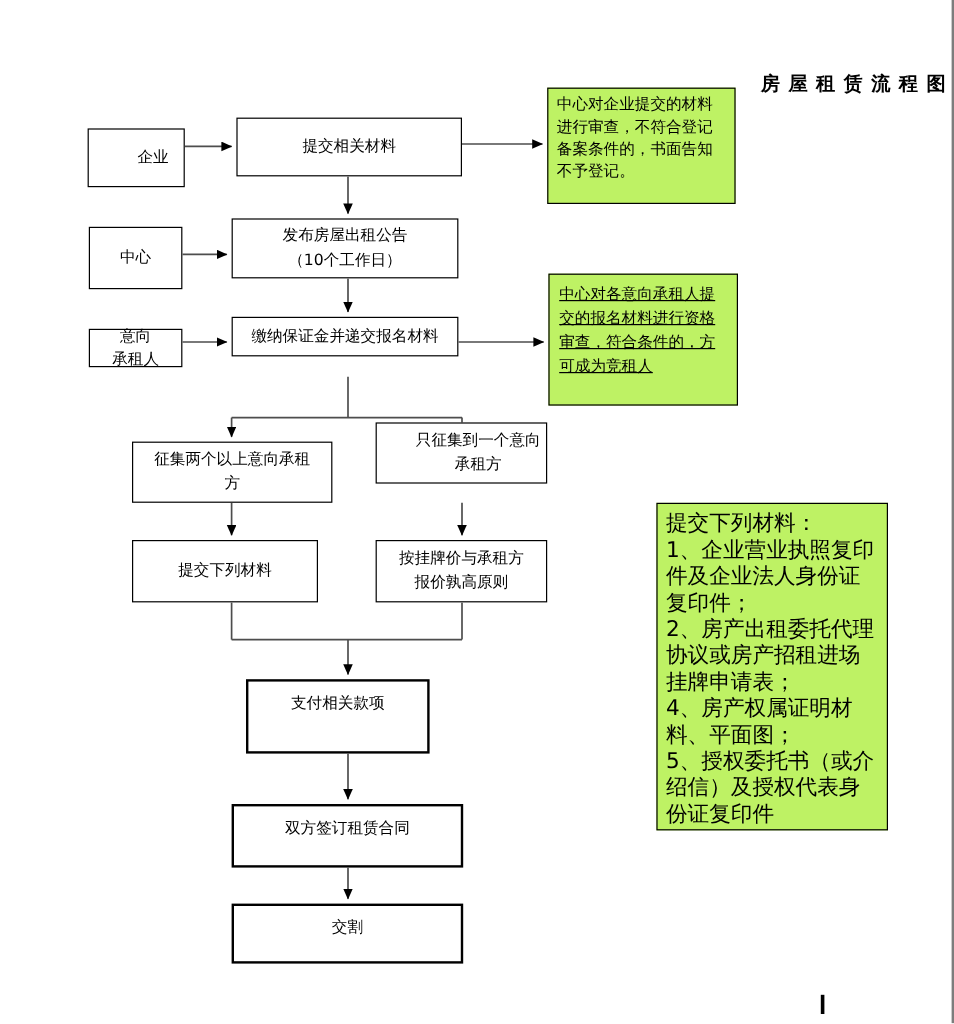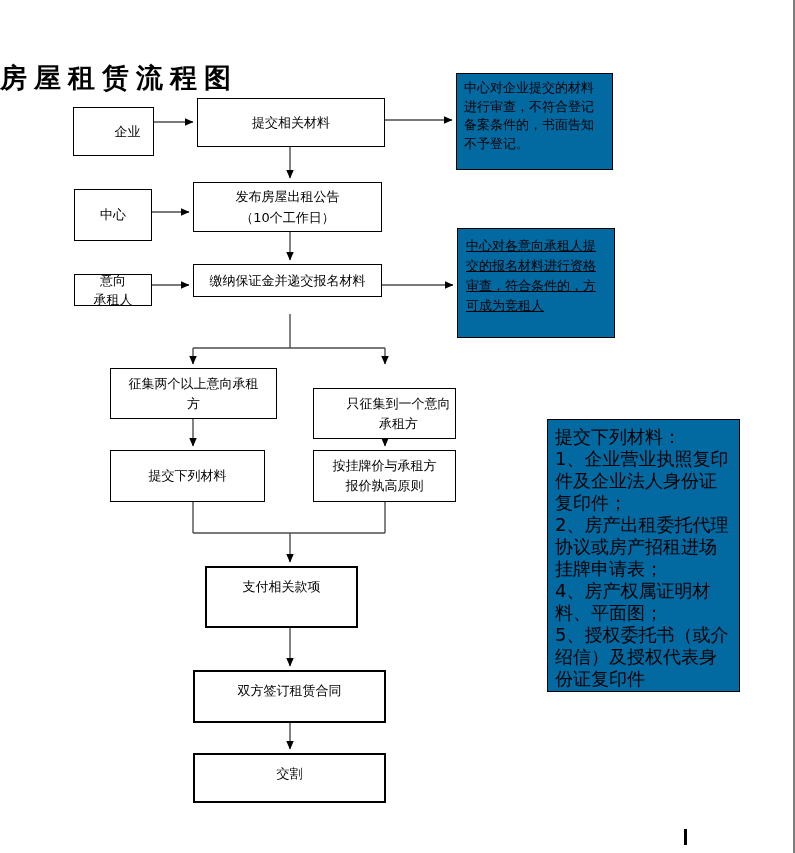--- a/index.html
+++ b/index.html
@@ -10,22 +10,22 @@
     background: #ffffff;
     font-family: "DejaVu Sans", sans-serif;
     color: #000000;
     overflow: hidden;
   }
   .title {
     position: absolute;
     top: 12px;
     left: 0;
     width: 795px;
-    text-align: left;
-    font-size: 27px;
+    text-align: right;
+    font-size: 16px;
     font-weight: bold;
     letter-spacing: 7px;
     white-space: nowrap;
     margin-top: 48px;
   }
   .connectors {
     position: absolute;
     top: 0;
     left: 0;
     pointer-events: none;
@@ -45,35 +45,35 @@
   }
   .node.ta {
     align-items: flex-start;
     padding-top: 9px;
     border-width: 2px;
   }
   .note {
     position: absolute;
     box-sizing: border-box;
     border: 1px solid #000000;
-    background: #0369a1;
+    background: #bef264;
     font-size: 13px;
     line-height: 18.5px;
     padding: 5px 7px;
     text-align: left;
     white-space: pre-line;
   }
   #n-enterprise { left: 73px;  top: 107px; width: 81px;  height: 49px; padding-left: 28px; }
   #n-center     { left: 74px;  top: 189px; width: 78px;  height: 52px; }
   #n-tenant     { left: 74px;  top: 274px; width: 78px;  height: 32px; line-height: 19px; }
   #n-submit     { left: 197px; top: 98px;  width: 188px; height: 49px; }
   #n-publish    { left: 193px; top: 182px; width: 189px; height: 50px; line-height: 21px; }
   #n-deposit    { left: 193px; top: 264px; width: 189px; height: 33px; }
   #n-two        { left: 110px; top: 368px; width: 167px; height: 51px; }
-  #n-one        { left: 313px; top: 388px; width: 143px; height: 51px; padding-left: 28px; }
+  #n-one        { left: 313px; top: 352px; width: 143px; height: 51px; padding-left: 28px; }
   #n-bid        { left: 110px; top: 450px; width: 155px; height: 52px; }
   #n-price      { left: 313px; top: 450px; width: 143px; height: 52px; }
   #n-pay        { left: 205px; top: 566px; width: 153px; height: 62px; }
   #n-sign       { left: 193px; top: 670px; width: 193px; height: 53px; }
   #n-handover   { left: 193px; top: 753px; width: 193px; height: 50px; }
   #note-review    { left: 456px; top: 73px;  width: 157px; height: 97px;  }
   #note-qual      { left: 457px; top: 228px; width: 158px; height: 110px; line-height: 20px; padding: 7px 8px; text-decoration: underline; }
   #note-materials { left: 547px; top: 419px; width: 193px; height: 273px; font-size: 18px; line-height: 22px; padding: 6px 7px; }
   .cursor {
     position: absolute;

